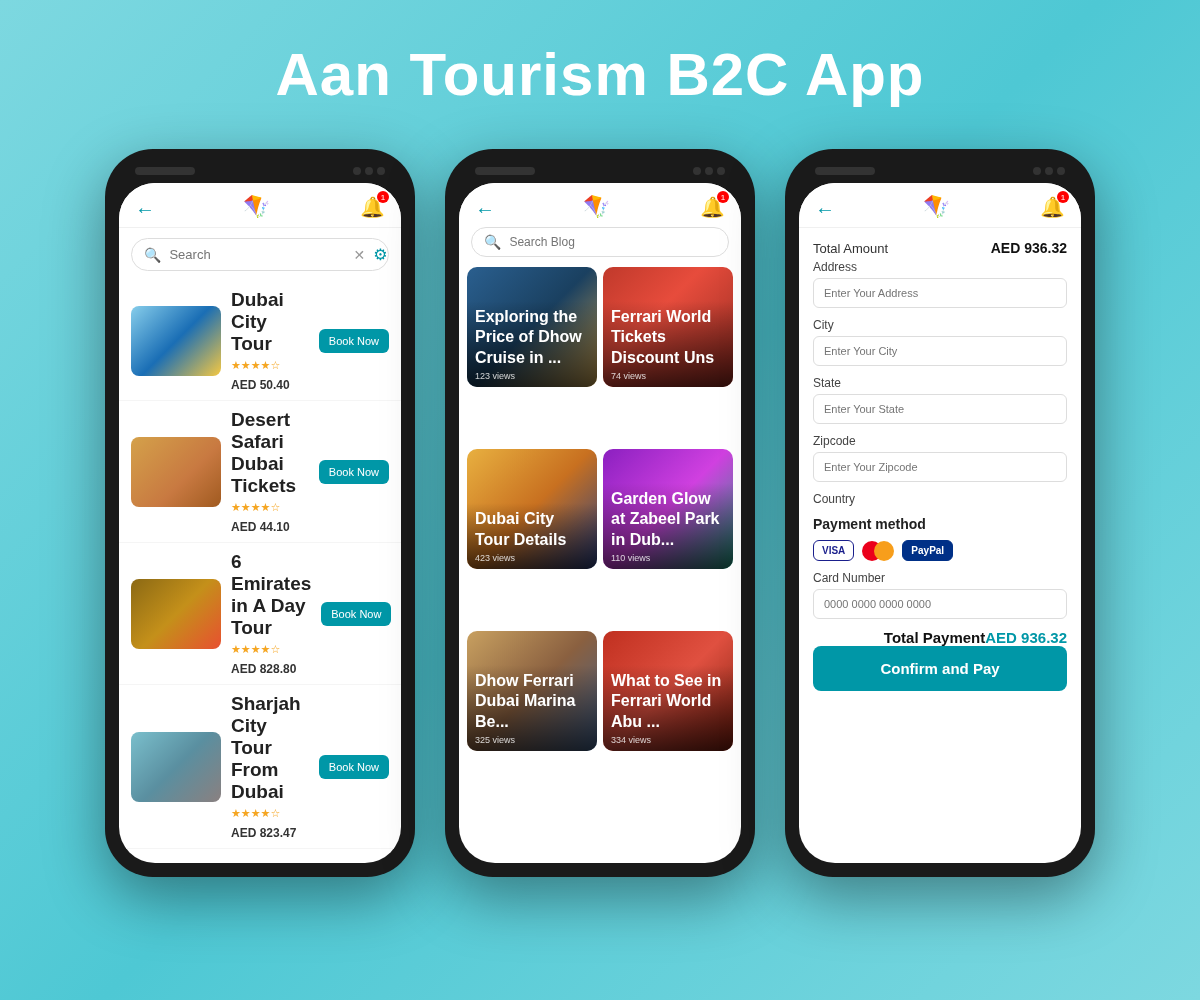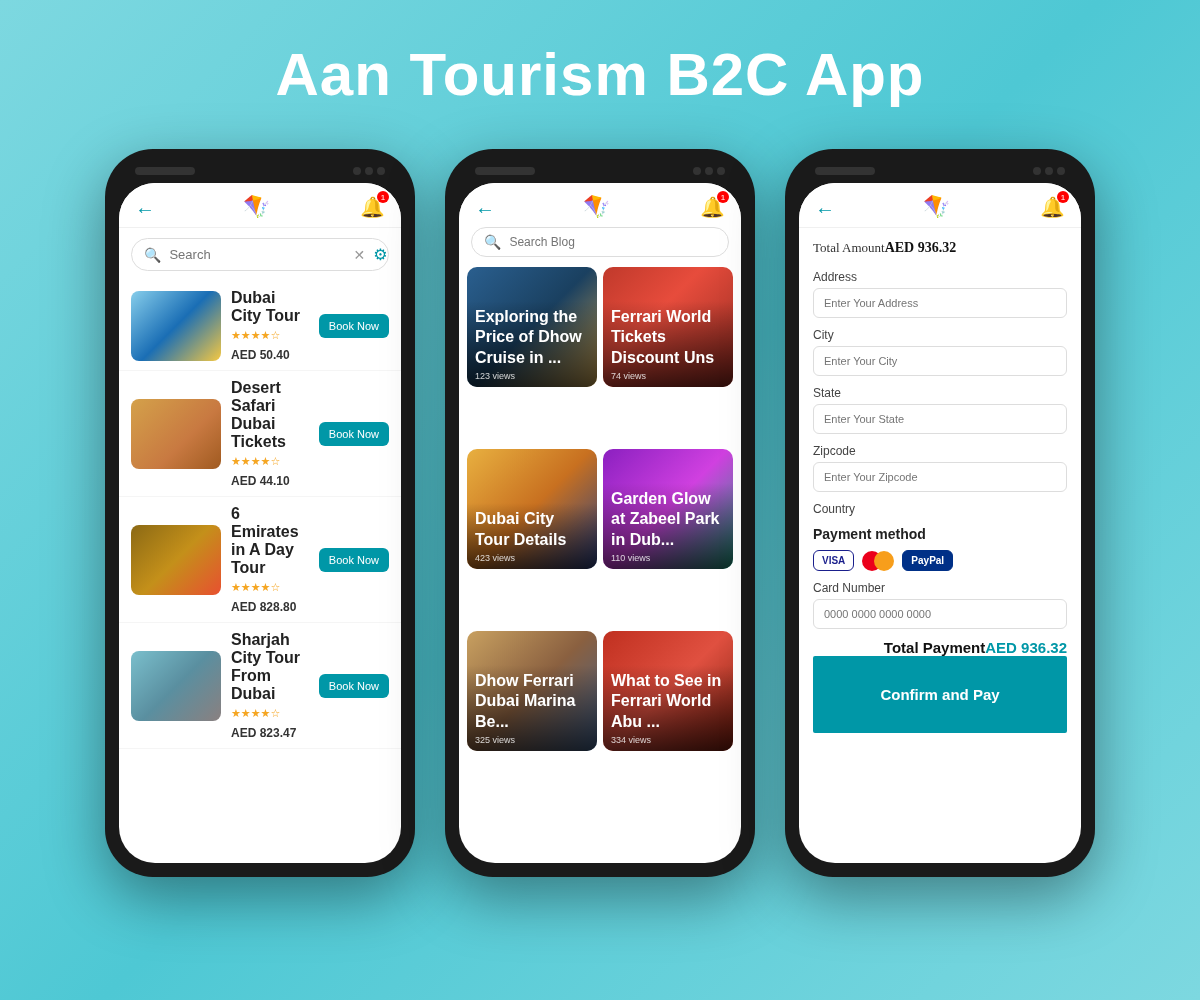--- a/index.html
+++ b/index.html
@@ -126,21 +126,21 @@
     }
     .tour-thumb {
       width: 90px;
       height: 70px;
       border-radius: 8px;
       object-fit: cover;
       flex-shrink: 0;
       overflow: hidden;
     }
     .tour-info { flex: 1; }
-    .tour-name { font-size: 16px; font-weight: bold; color: #222; margin-bottom: 4px; }
+    .tour-name { font-size: 19px; font-weight: bold; color: #222; margin-bottom: 4px; }
     .stars { color: #f5a623; font-size: 11px; margin-bottom: 6px; }
     .tour-price { font-size: 12px; color: #333; font-weight: bold; }
     .book-btn {
       background: #0097a7;
       color: white;
       border: none;
       border-radius: 6px;
       padding: 6px 10px;
       font-size: 11px;
       cursor: pointer;
@@ -242,23 +242,23 @@
       justify-content: space-between;
       border-bottom: 1px solid #f0f0f0;
     }
     .checkout-body {
       padding: 12px 14px;
       overflow-y: auto;
       height: calc(100% - 56px);
     }
     .total-row {
       display: flex;
-      align-items: center;
-      margin-bottom: 14px;
-      font-family: Liberation Serif, serif;
+      justify-content: space-between;
+      align-items: center;
+      margin-bottom: 4px;
     }
     .total-label { font-size: 13px; color: #333; font-weight: 500; }
     .total-amount { font-size: 14px; font-weight: bold; color: #111; }
     .view-cart-btn {
       width: 100%;
       border: 2px solid #0097a7;
       color: #0097a7;
       background: white;
       border-radius: 8px;
       padding: 10px;
@@ -295,22 +295,22 @@
       align-items: center;
       margin: 0 0;
     }
     .total-payment-label { font-size: 15px; font-weight: bold; color: #111; }
     .total-payment-amount { font-size: 15px; font-weight: bold; color: #0097a7; }
     .confirm-btn {
       width: 100%;
       background: #0097a7;
       color: white;
       border: none;
-      border-radius: 2px;
-      padding: 30px;
+      border-radius: 8px;
+      padding: 14px;
       font-size: 15px;
       font-weight: bold;
       cursor: pointer;
     }
     .mc-circles {
       display: flex;
       align-items: center;
     }
     .mc-red { width: 20px; height: 20px; background: #eb001b; border-radius: 50%; }
     .mc-orange { width: 20px; height: 20px; background: #f79e1b; border-radius: 50%; margin-left: -8px; }

